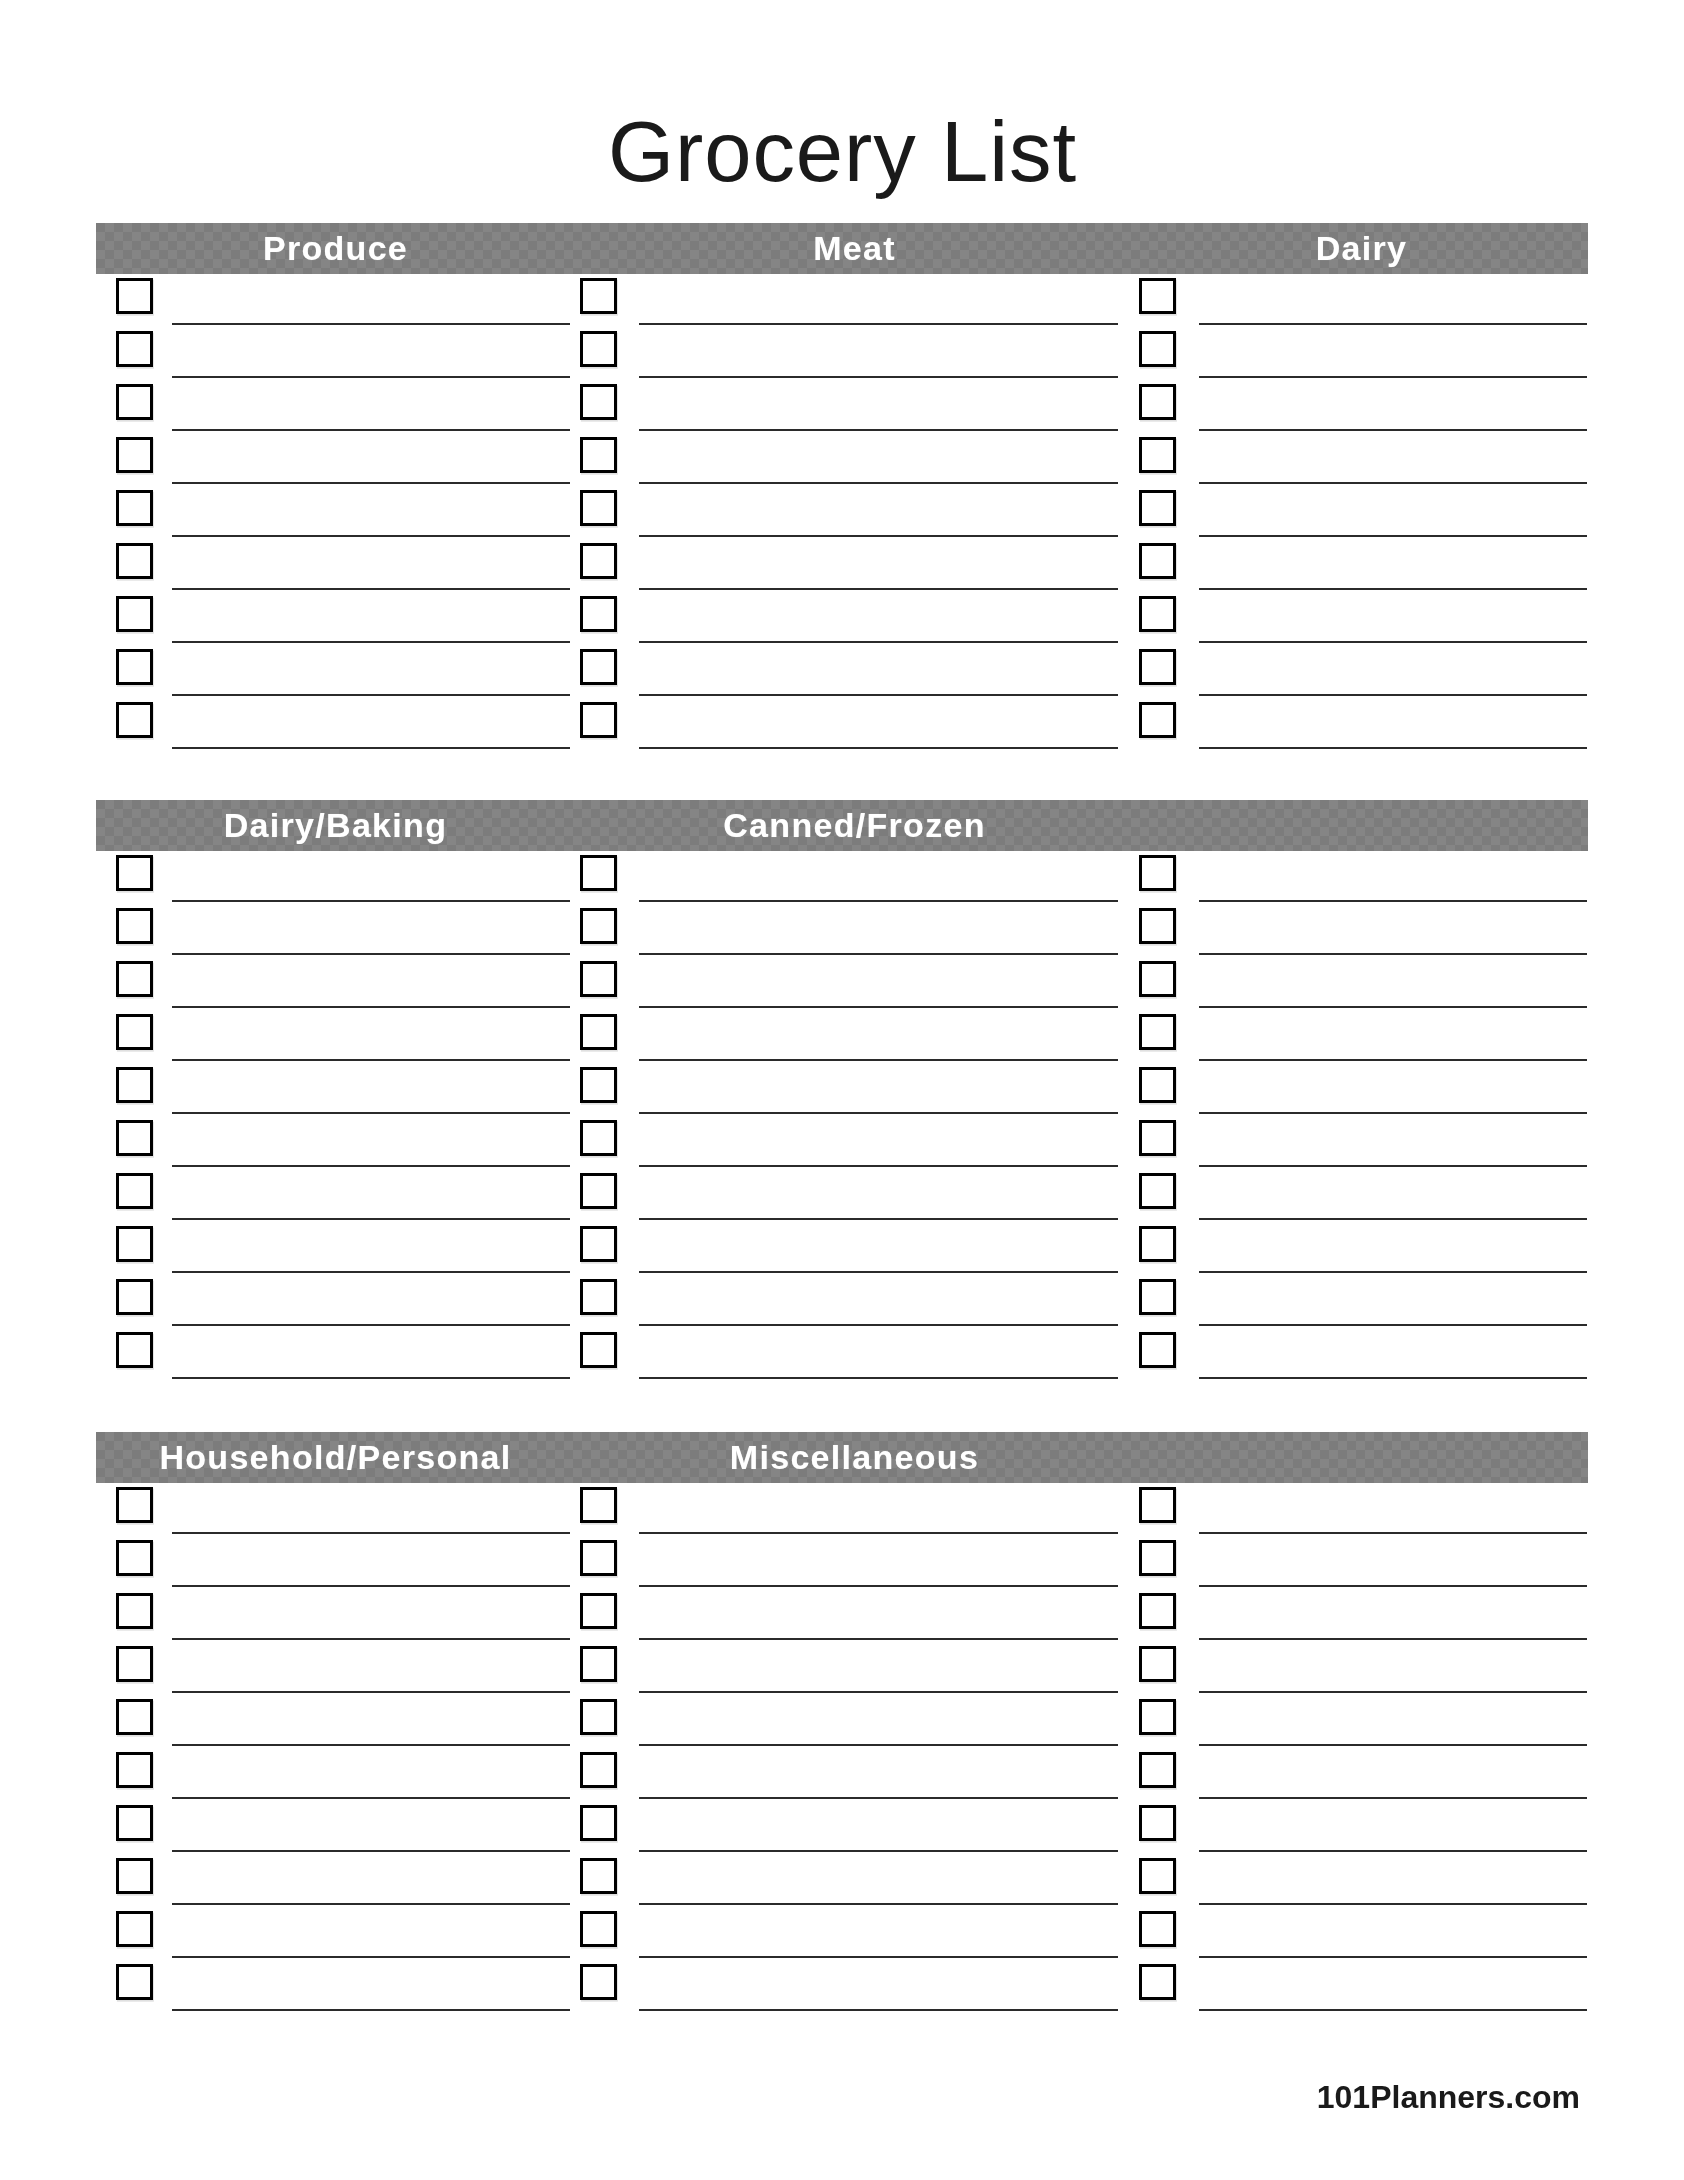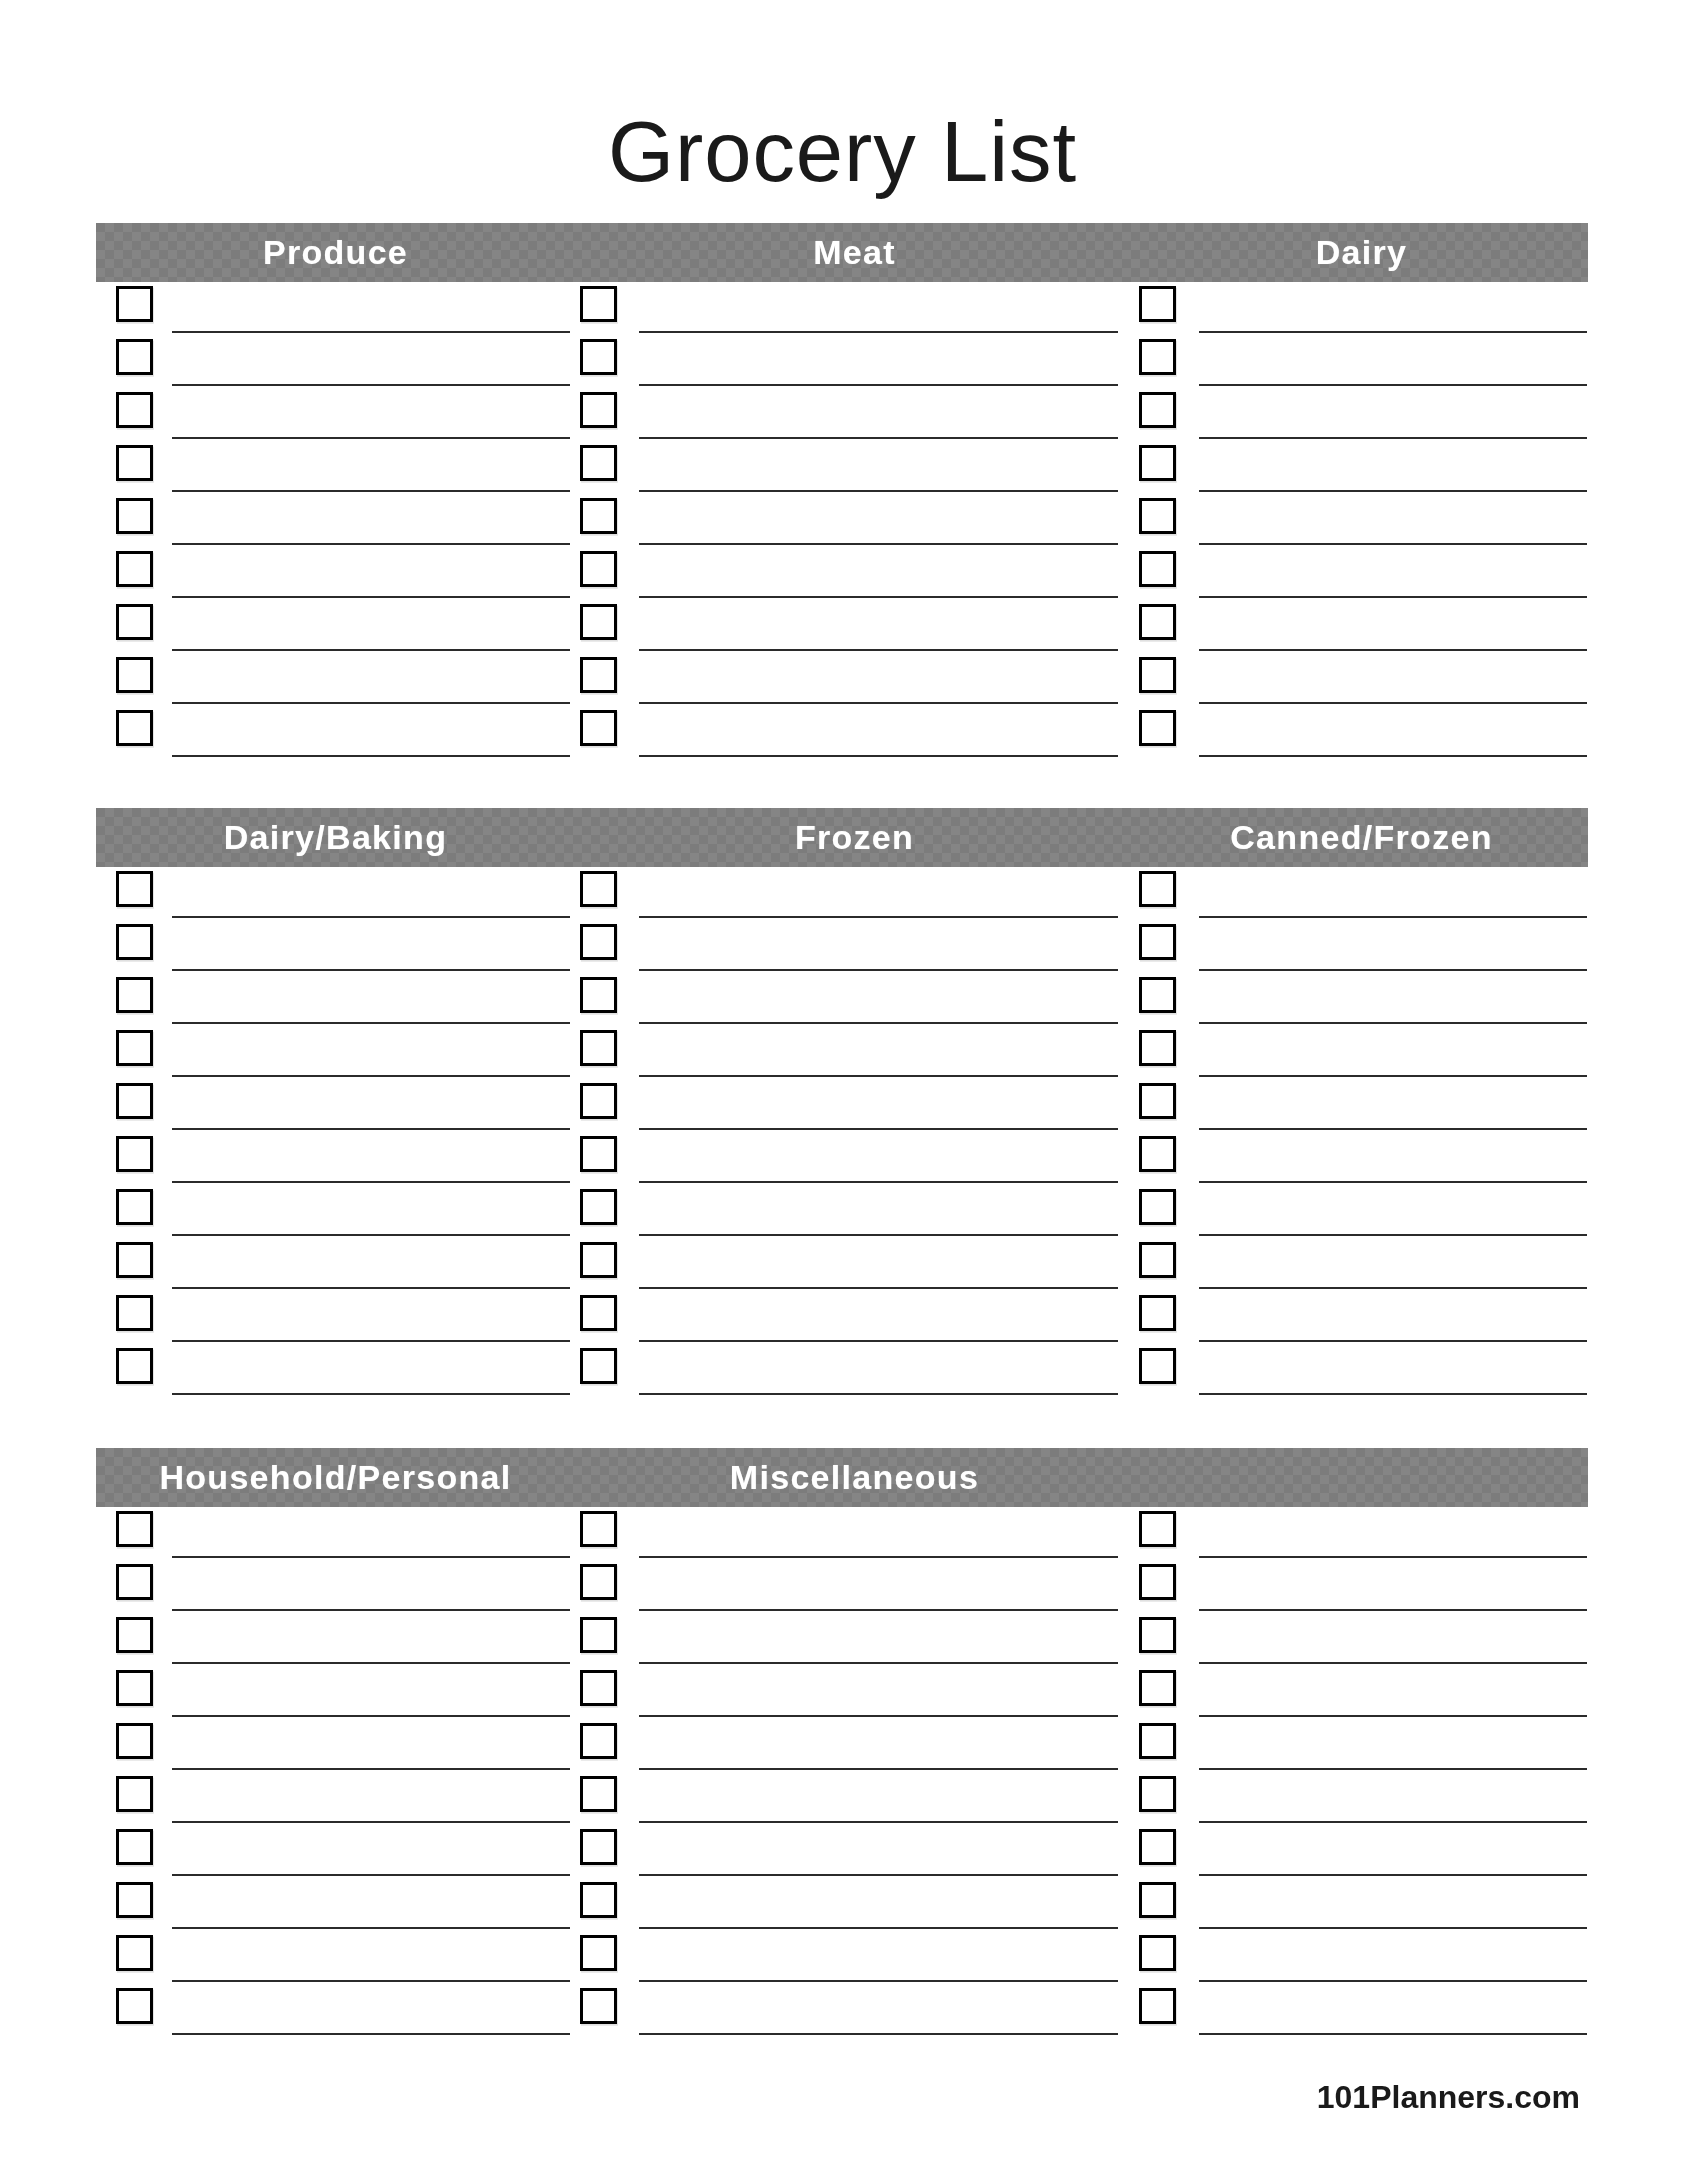--- a/index.html
+++ b/index.html
@@ -32,21 +32,21 @@
     top: 223px;
     left: 96px;
     width: 1492px;
   }
 
   .section { width: 100%; }
   .section:nth-child(1) { margin-bottom: 49px; }
   .section:nth-child(2) { margin-bottom: 51px; }
 
   .header-bar {
-    height: 59px;
+    height: 51px;
     display: grid;
     grid-template-columns: 479px 559px 455px;
     align-items: center;
     background-color: var(--header-base, #7c7c7c);
     background-image: conic-gradient(
       var(--header-check, #858585) 0 25%,
       var(--header-base, #7c7c7c) 25% 50%,
       var(--header-check, #858585) 50% 75%,
       var(--header-base, #7c7c7c) 75% 100%);
     background-size: 18px 18px;
@@ -220,21 +220,20 @@
           </div>
           <div class="item-row col-2">
             <div class="checkbox"></div>
             <div class="write-line"></div>
           </div>
         </div>
       </div>
       <div class="section">
         <div class="header-bar">
           <div class="header-label">Dairy/Baking</div>
-          <div class="header-label">Frozen</div>
           <div class="header-label">Canned/Frozen</div>
         </div>
         <div class="section-body" style="grid-template-rows: repeat(10, 53px);">
           <div class="item-row col-0">
             <div class="checkbox"></div>
             <div class="write-line"></div>
           </div>
           <div class="item-row col-0">
             <div class="checkbox"></div>
             <div class="write-line"></div>

